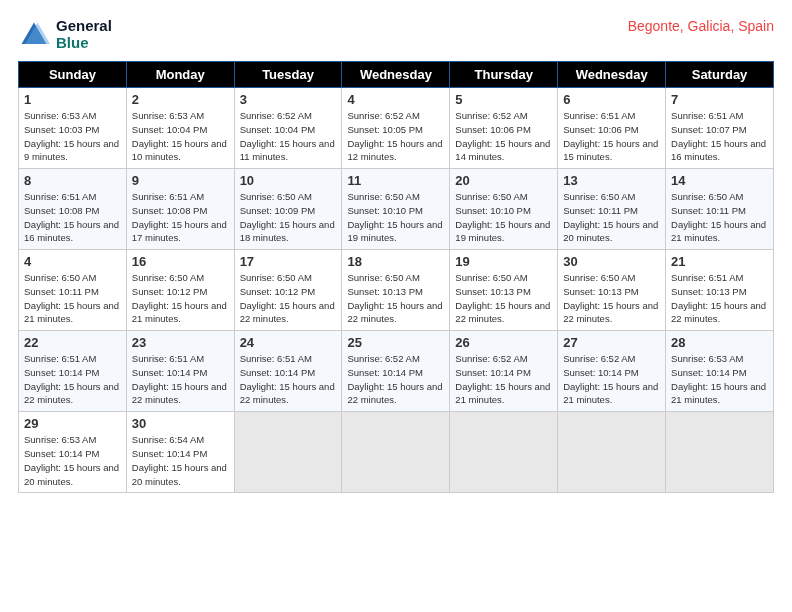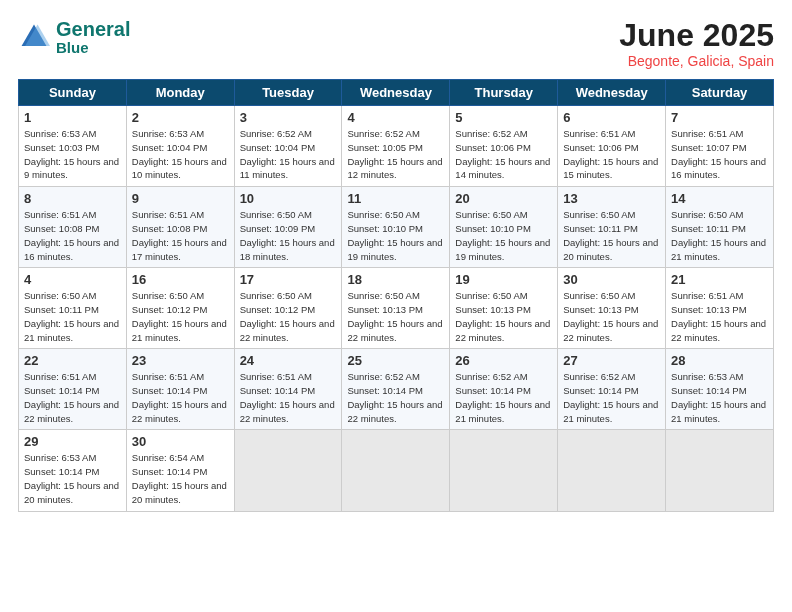--- a/index.html
+++ b/index.html
@@ -26,23 +26,23 @@
       display: flex;
       align-items: center;
       gap: 6px;
     }
     .logo-text {
       display: flex;
       flex-direction: column;
       line-height: 1.1;
     }
     .logo-general {
-      font-size: 20px;
-      font-weight: bold;
-      color: #0f766e;
+      font-size: 15px;
+      font-weight: bold;
+      color: #0f172a;
       text-align: right;
     }
     .logo-blue {
       font-size: 15px;
       font-weight: bold;
       color: #0f766e;
     }
     .logo-icon {
       width: 32px;
       height: 32px;
@@ -59,21 +59,21 @@
     .subtitle {
       font-size: 14px;
       color: #ef4444;
     }
     .calendar {
       width: 100%;
       border-collapse: collapse;
       border: 1px solid #ccc;
     }
     .calendar th {
-      background: #0c4a6e;
+      background: #000000;
       color: #fff;
       text-align: center;
       font-size: 13px;
       font-weight: bold;
       padding: 5px 4px;
       border: 1px solid #1e5a9a;
       margin-left: 47px;
     }
     .calendar td {
       vertical-align: top;
@@ -112,21 +112,20 @@
       <svg class="logo-icon" viewBox="0 0 36 36">
         <polygon points="18,4 32,28 4,28" fill="#2a6db5"></polygon>
         <polygon points="22,4 36,28 8,28" fill="#5ba3e0" opacity="0.5"></polygon>
       </svg>
       <div class="logo-text">
         <span class="logo-general">General</span>
         <span class="logo-blue">Blue</span>
       </div>
     </div>
     <div class="title-area">
-      <div class="month-title">June 2025</div>
       <div class="subtitle">Begonte, Galicia, Spain</div>
     </div>
   </div>
 
   <table class="calendar">
     <thead>
       <tr>
         <th>Sunday</th>
         <th>Monday</th>
         <th>Tuesday</th>

